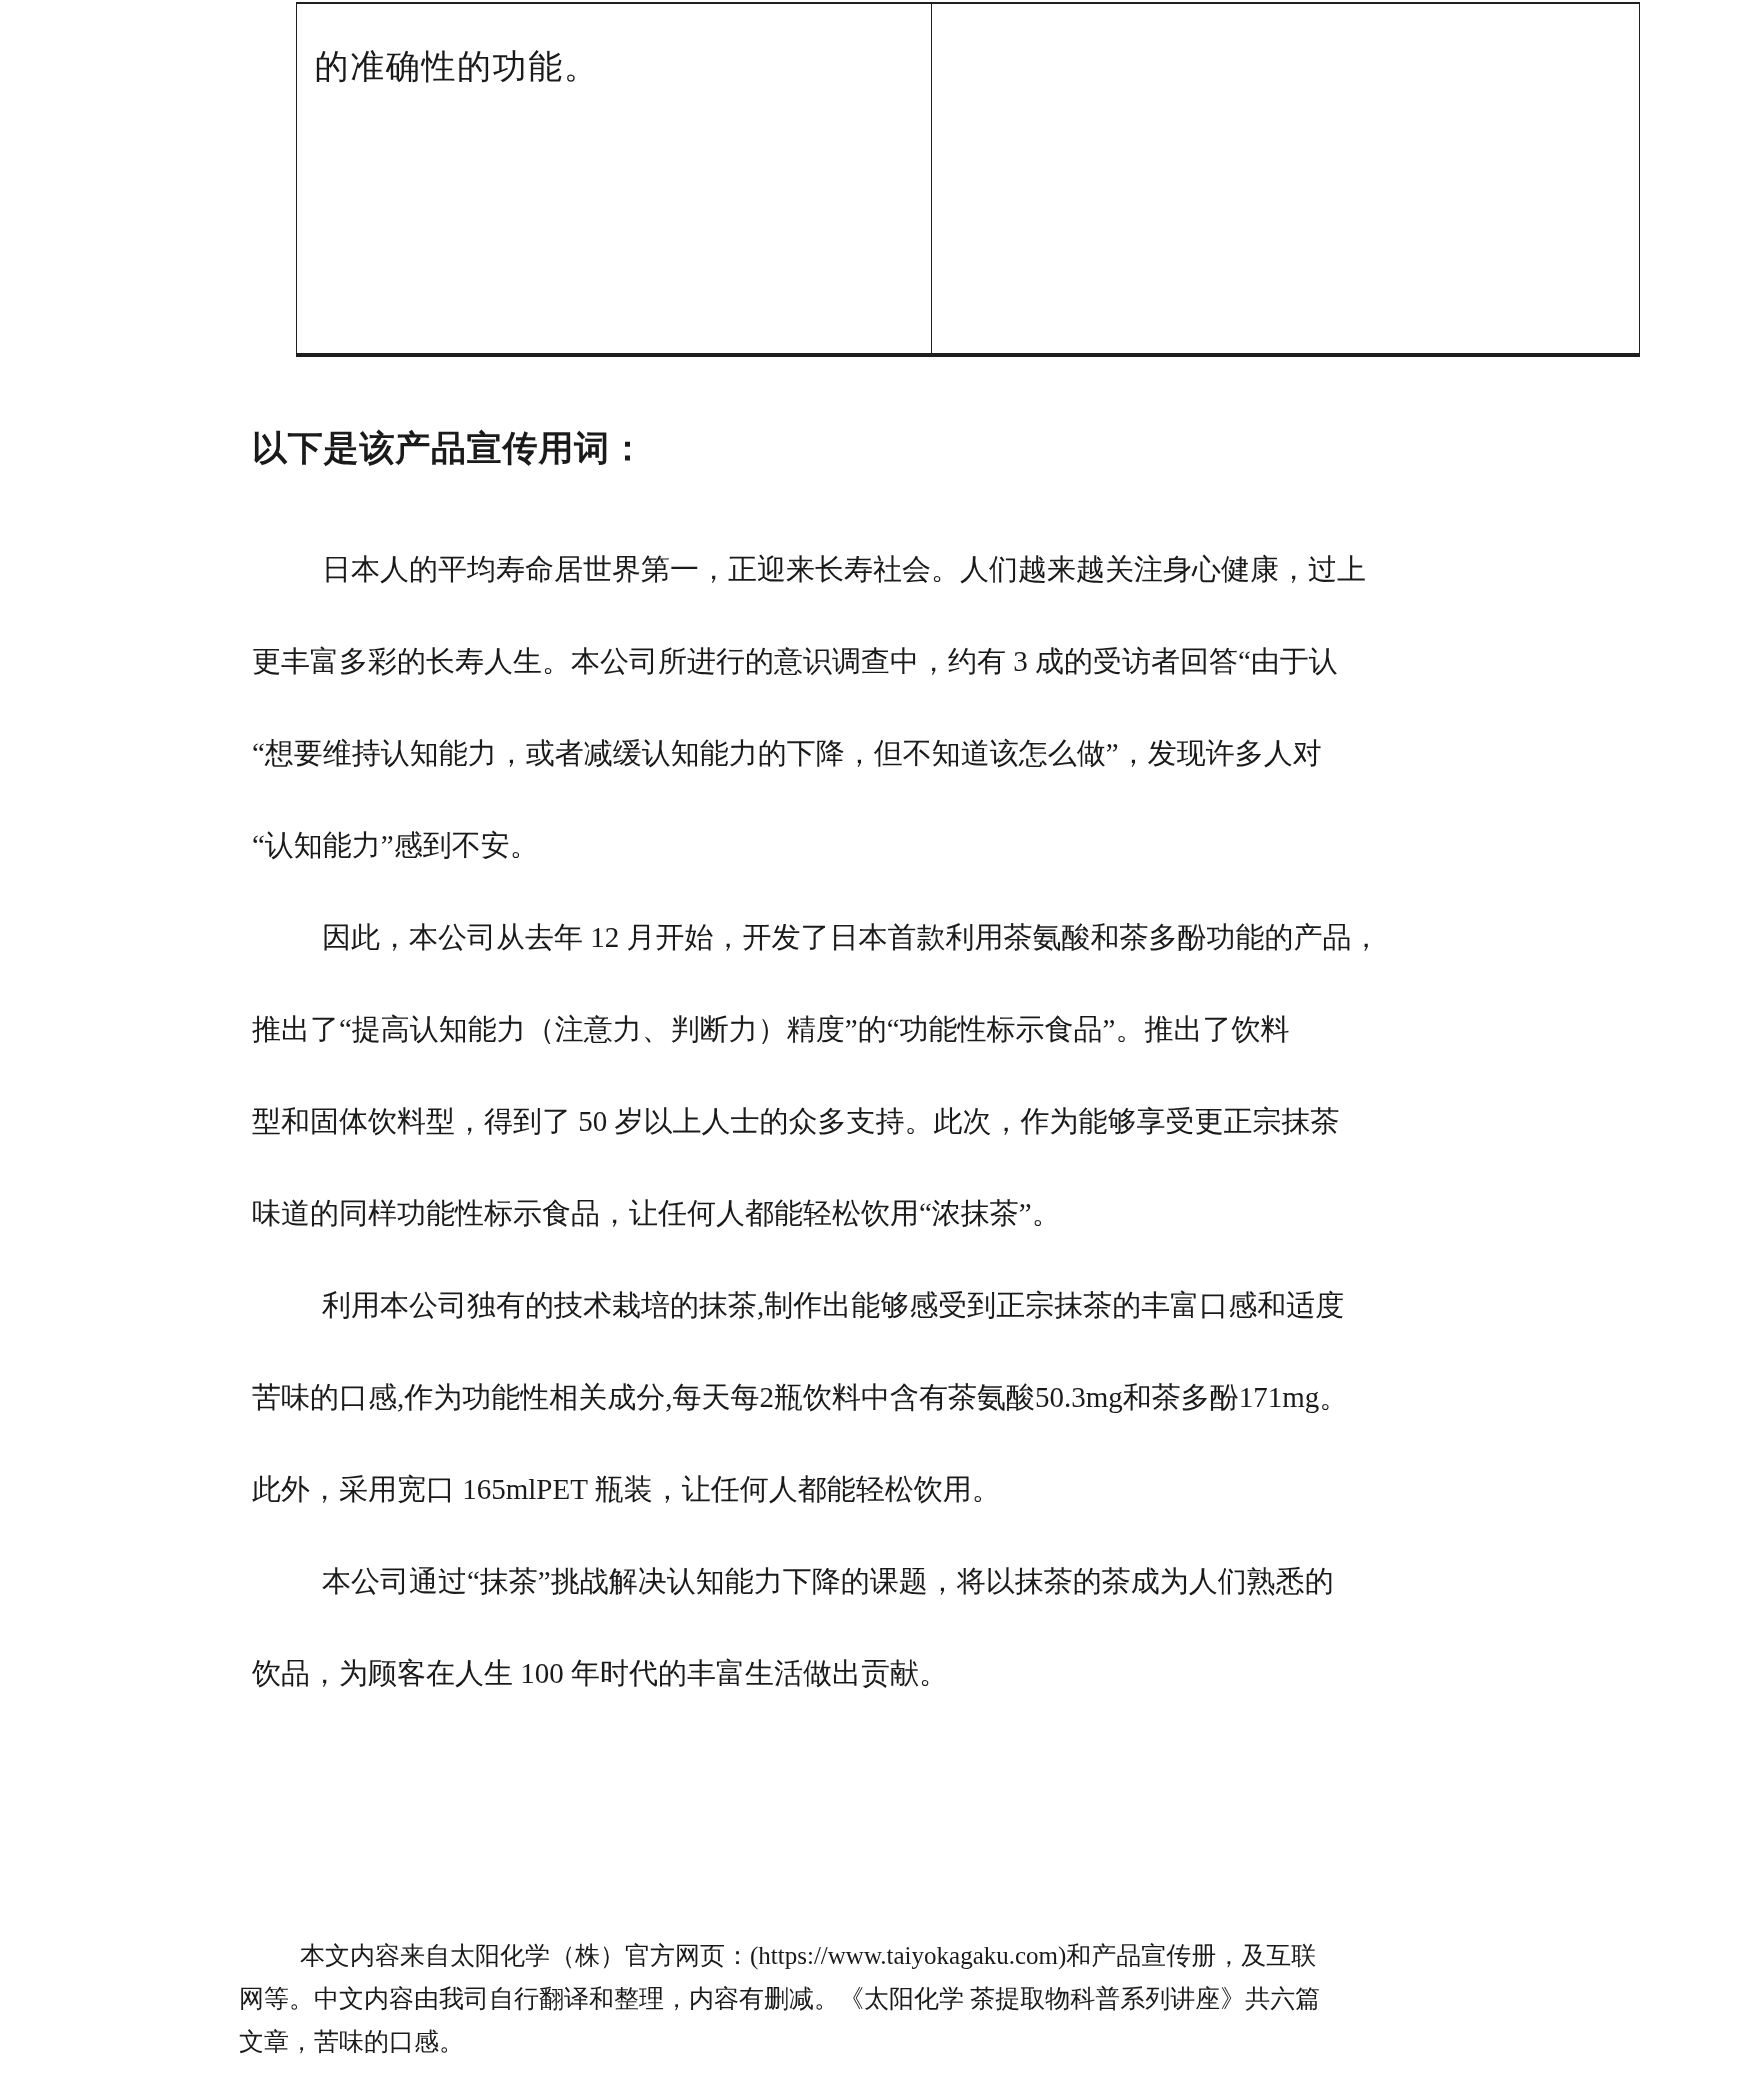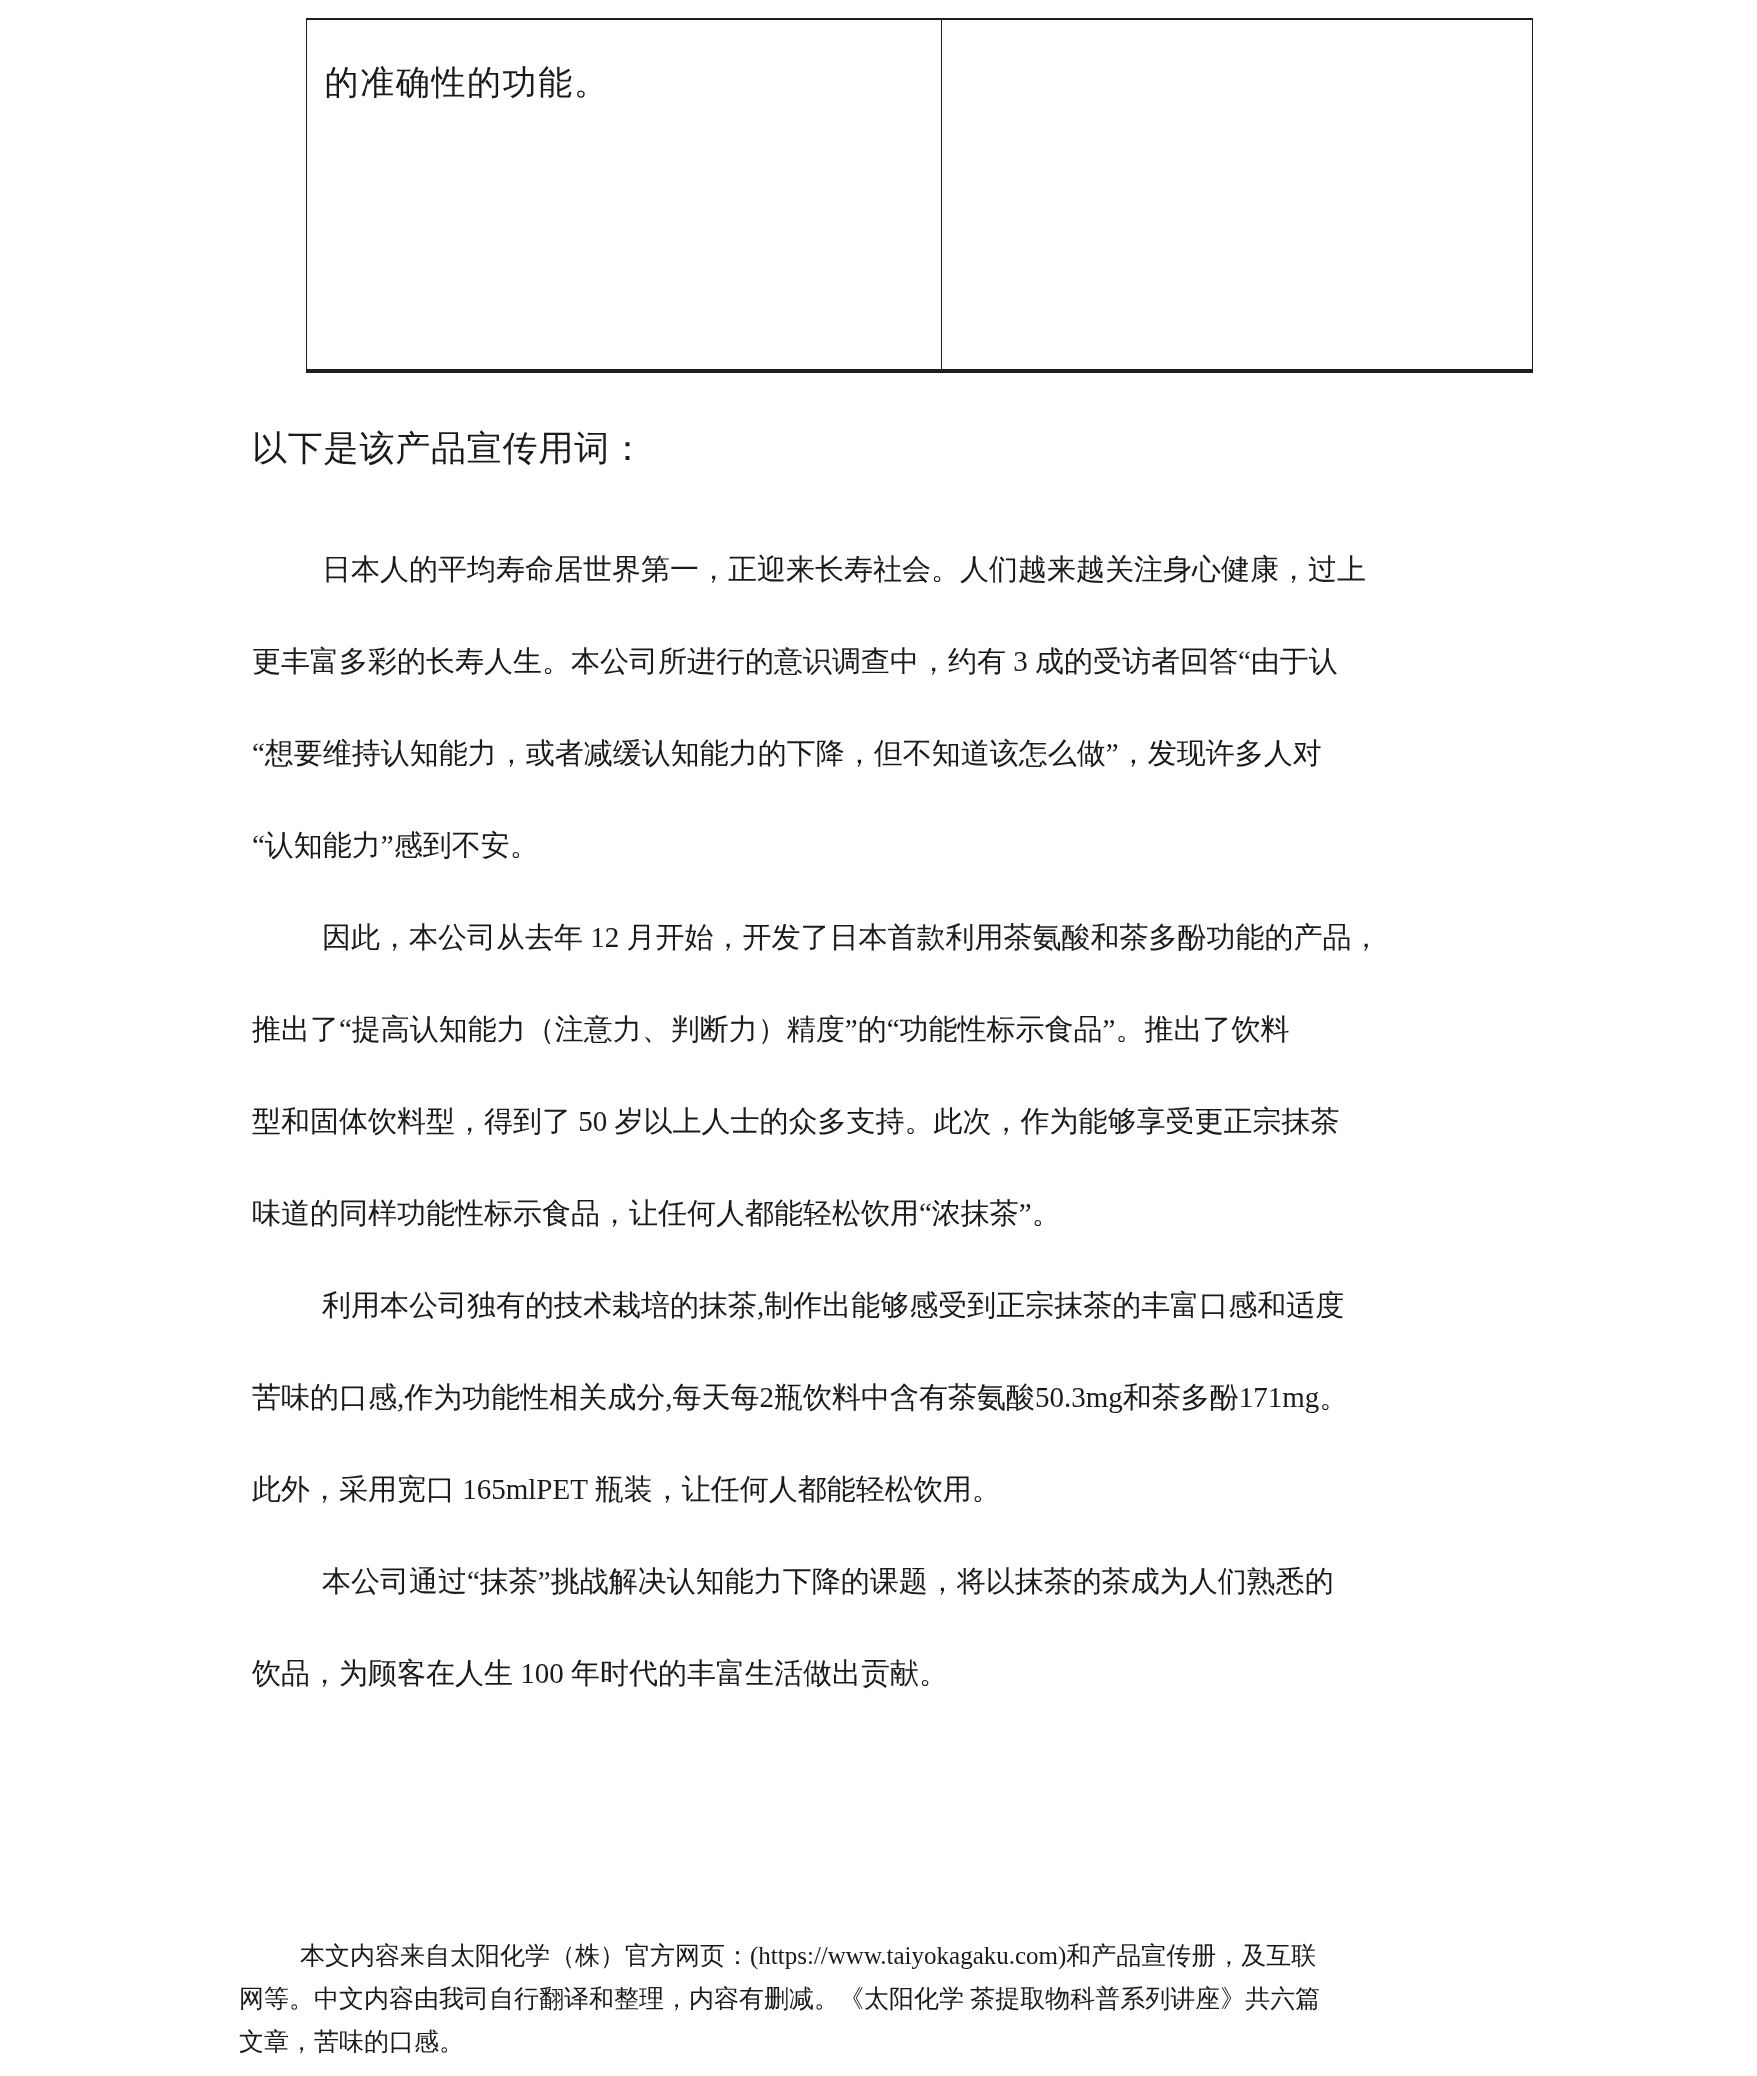--- a/index.html
+++ b/index.html
@@ -12,32 +12,31 @@
     width: 1758px;
     height: 2077px;
     background: #ffffff;
     overflow: hidden;
     font-family: "Liberation Serif", "DejaVu Serif", serif;
     color: #1a1a1a;
   }
   
   .doc-table {
     position: absolute;
-    left: 306px;
+    left: 296px;
     top: 2.4px;
-    width: 1227px;
+    width: 1344px;
     height: 355px;
     box-sizing: border-box;
     border-top: 2.4px solid #1f1f1f;
     border-bottom: 4px solid #1f1f1f;
     border-left: 1.6px solid #1f1f1f;
     border-right: 1.6px solid #1f1f1f;
     display: flex;
     background: #ffffff;
-    margin-top: 16px;
   }
   .cell {
     box-sizing: border-box;
     height: 100%;
   }
   .cell-left {
     width: 635px;
     border-right: 1.6px solid #1f1f1f;
     padding: 38px 19px 0 17.6px;
   }
@@ -46,21 +45,21 @@
     font-size: 34px;
     line-height: 50px;
     letter-spacing: 1.6px;
   }
   
   .heading {
     position: absolute;
     left: 252px;
     top: 424px;
     font-size: 35px;
-    font-weight: 400;
+    font-weight: 700;
     line-height: 50px;
     letter-spacing: 0.8px;
     white-space: nowrap;
   }
   
   .body-text {
     position: absolute;
     left: 252px;
     top: 523px;
     width: 1358px;

